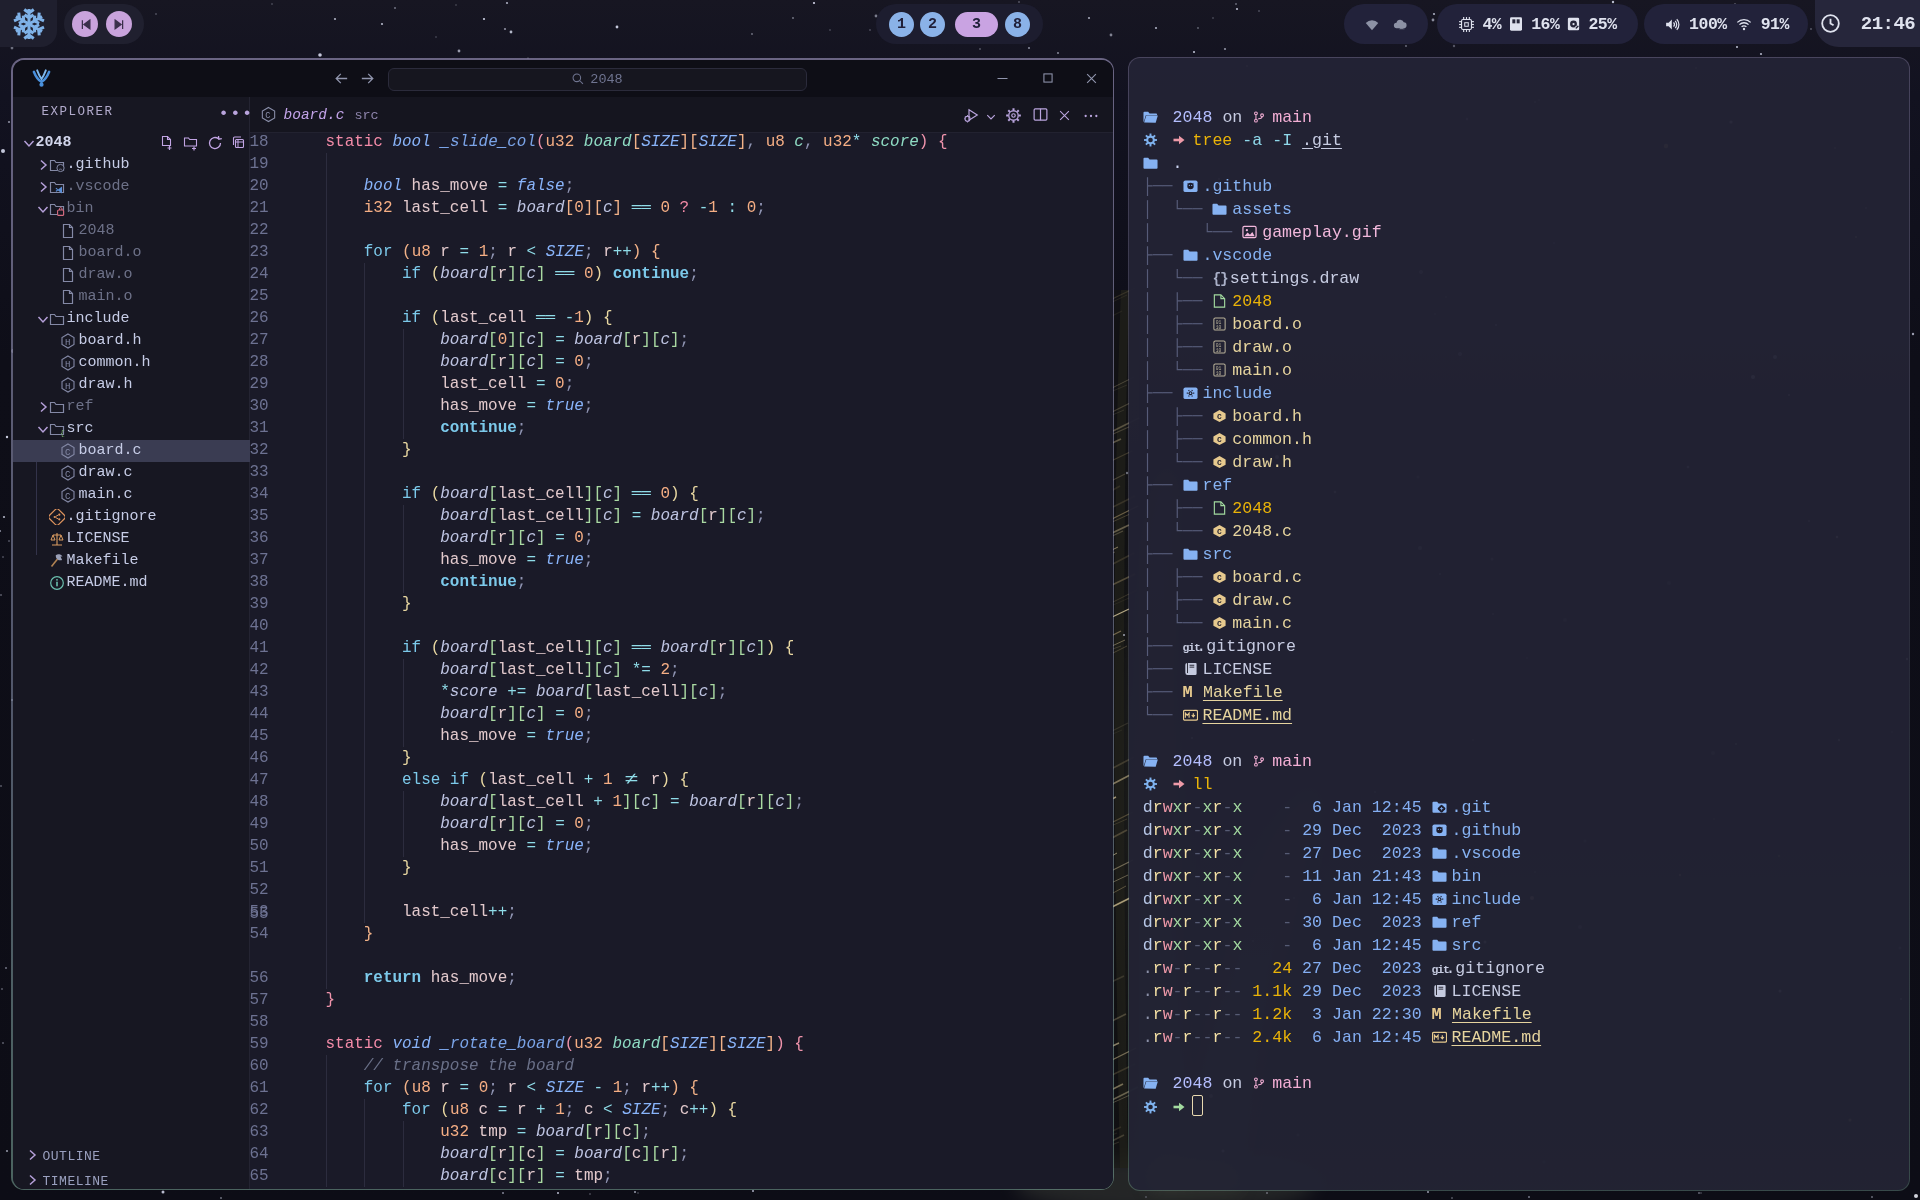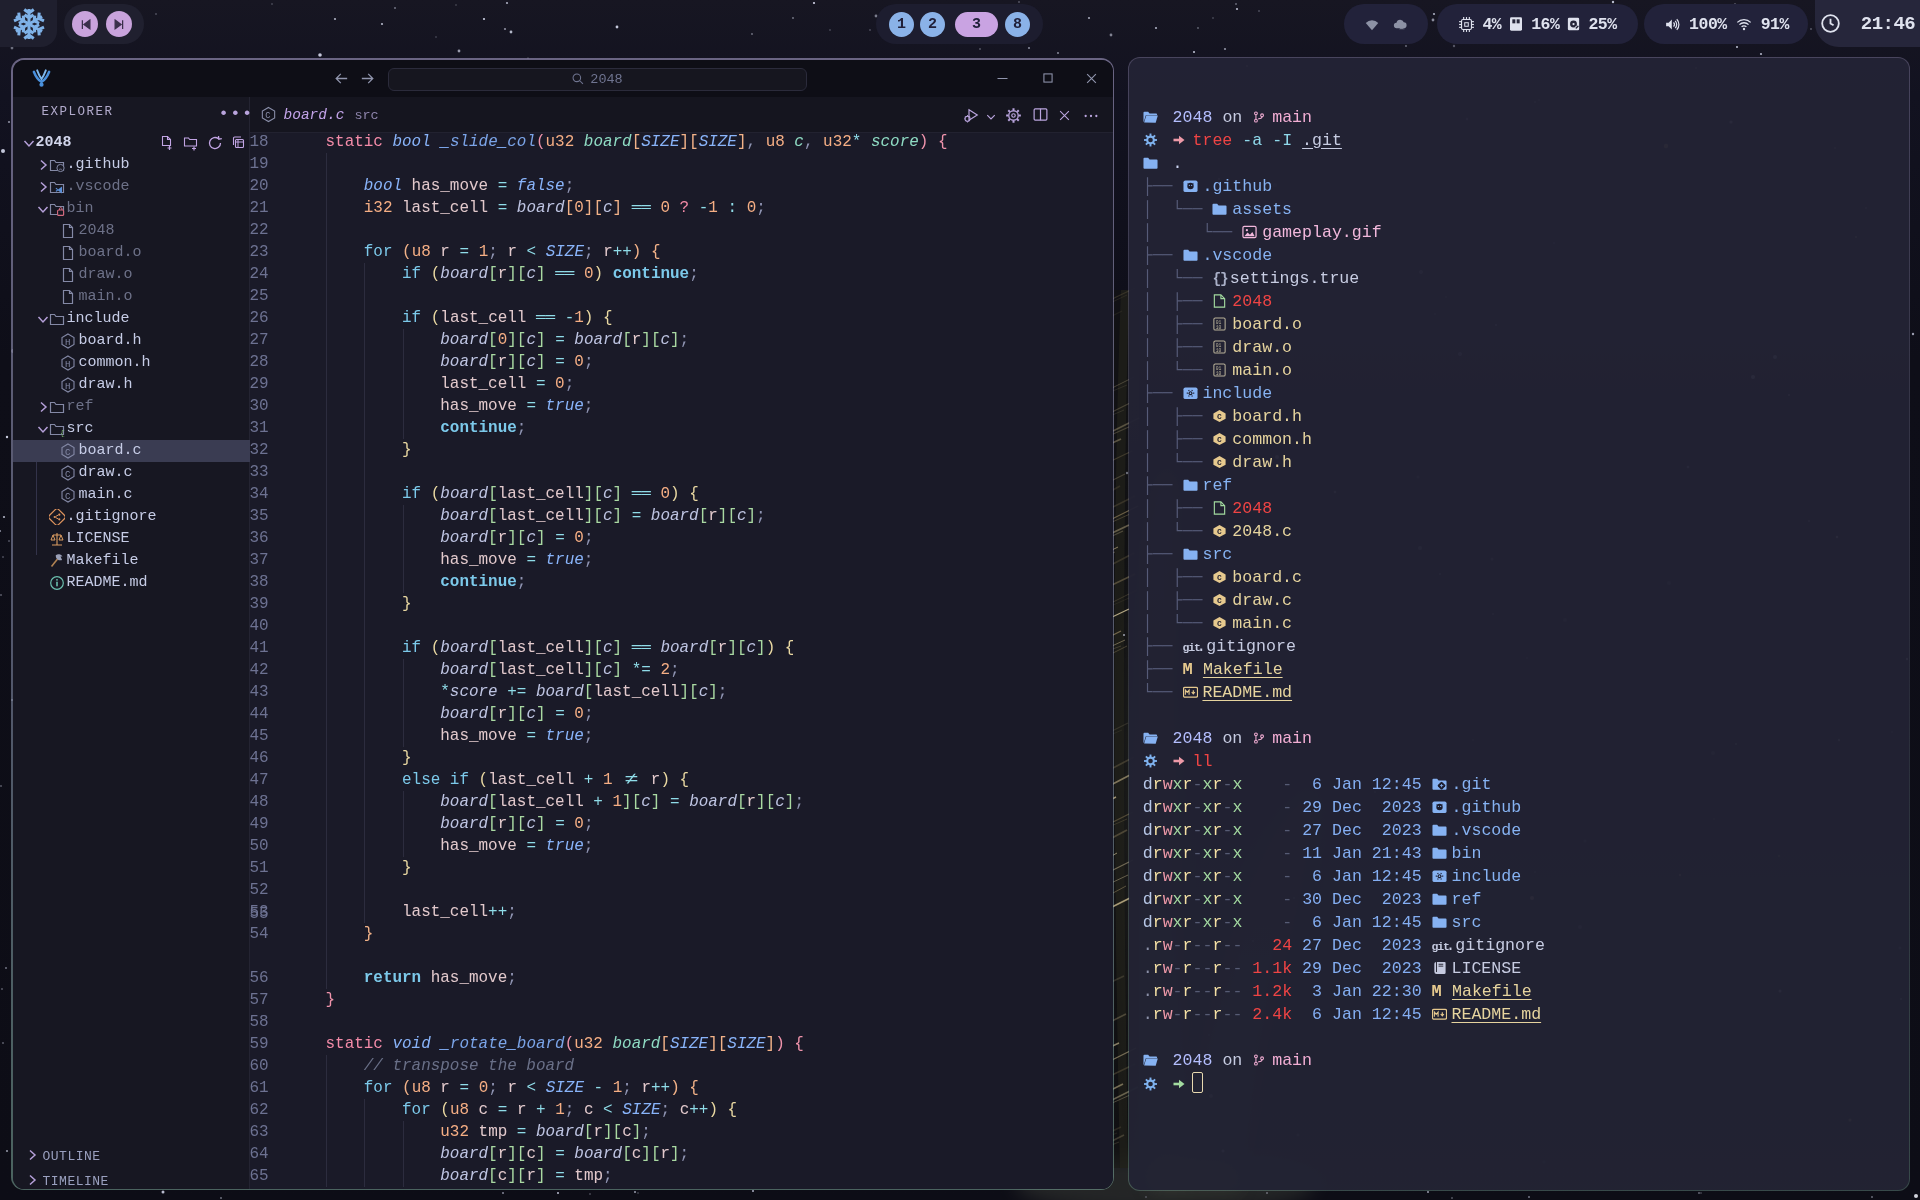--- a/index.html
+++ b/index.html
@@ -66,21 +66,21 @@
 #term{position:absolute;left:1129px;top:58px;width:780px;height:1132px;background:rgba(33,33,50,0.95);border-radius:11px}
 #tcontent{position:absolute;left:13.7px;top:47.5px}
 .trow{height:23px;line-height:23px;font-size:16.6px;white-space:pre;color:#cdd6f4}
 .trow b{font-weight:normal}
 .tic{display:inline-block;width:2ch;vertical-align:baseline}
 .tic svg{vertical-align:-2px}
 .tc{color:#565b78}
 .tdir{color:#86b2f2;font-weight:bold}
 .tpink{color:#f2b8dc}
 .twhite{color:#c7cce2}
-.tgreen{color:#ef4444}
+.tgreen{color:#eab308}
 .tyel{color:#e6d49e}
 .tu{text-decoration:underline;text-underline-offset:3px}
 .tlav{color:#b4befe;font-weight:bold}
 .tmain{color:#f2aed4;font-weight:bold}
 .tcyan{color:#8fd8ea}
 .tdate{color:#84aef2}
 .tpd{color:#b8c8e8}.tpr{color:#f3dfa4}.tpw{color:#ee99a8}.tpx{color:#a3d9a0}.tdash{color:#565b74}.tpdot{color:#8b90a8}
 .tarw{display:inline-block;width:1ch}.tarw svg{vertical-align:-1px}
 .cursor{display:inline-block;width:10.5px;height:21px;border:1.5px solid #e8d9b0;vertical-align:-4px;border-radius:2px}
 </style></head>
@@ -1019,21 +1019,21 @@
             <path d="M0.5 2.5a1 1 0 0 1 1-1h4l1.5 1.7h7.5a1 1 0 0 1 1 1V12a1 1 0 0 1-1 1h-13a1 1 0 0 1-1-1z" fill="#86b2f2"></path>
           </svg></span><b class="tdir">assets</b></div>
       <div class="trow"><b class="tc">│     └── </b><span class="tic"><svg width="15" height="14" viewBox="0 0 16 14">
             <rect x="1" y="1" width="14" height="12" rx="1.5" stroke="#f2b8dc" stroke-width="1.3" fill="none"></rect>
             <circle cx="5.2" cy="5" r="1.2" fill="#f2b8dc"></circle>
             <path d="M2.5 11.5l3.5-4 2.5 2.5 2.5-3 2.5 4.5z" fill="#f2b8dc"></path>
           </svg></span><b class="tpink">gameplay.gif</b></div>
       <div class="trow"><b class="tc">├── </b><span class="tic"><svg width="15" height="14" viewBox="0 0 16 14">
             <path d="M0.5 2.5a1 1 0 0 1 1-1h4l1.5 1.7h7.5a1 1 0 0 1 1 1V12a1 1 0 0 1-1 1h-13a1 1 0 0 1-1-1z" fill="#86b2f2"></path>
           </svg></span><b class="tdir">.vscode</b></div>
-      <div class="trow"><b class="tc">│  └── </b><span class="tic" style="color:#aab0c8;font-weight:bold;font-size:14.5px;letter-spacing:-1px">{}</span><b class="twhite">settings.true</b></div>
+      <div class="trow"><b class="tc">│  └── </b><span class="tic" style="color:#aab0c8;font-weight:bold;font-size:14.5px;letter-spacing:-1px">{}</span><b class="twhite">settings.draw</b></div>
       <div class="trow"><b class="tc">│  ├── </b><span class="tic"><svg width="15" height="14" viewBox="0 0 16 14">
             <path d="M2.5 0.5h7l4 4v9h-11z" stroke="#a3dba0" stroke-width="1.2" fill="none"></path>
             <path d="M9.5 0.5v4h4" stroke="#a3dba0" stroke-width="1.2" fill="none"></path>
           </svg></span><b class="tgreen">2048</b></div>
       <div class="trow"><b class="tc">│  ├── </b><span class="tic"><svg width="15" height="14" viewBox="0 0 16 14">
             <rect x="2" y="0.5" width="12" height="13" rx="1.5" stroke="#b9b29a" stroke-width="1.1" fill="none"></rect>
             <text x="4" y="6.5" font-size="5" fill="#b9b29a" font-family="Liberation Mono">01</text>
             <text x="4" y="12" font-size="5" fill="#b9b29a" font-family="Liberation Mono">10</text>
           </svg></span><b class="tyel">board.o</b></div>
       <div class="trow"><b class="tc">│  ├── </b><span class="tic"><svg width="15" height="14" viewBox="0 0 16 14">
@@ -1091,20 +1091,24 @@
           </svg></span><b class="tyel">board.c</b></div>
       <div class="trow"><b class="tc">│  ├── </b><span class="tic"><svg width="15" height="14" viewBox="0 0 16 14">
             <path d="M8 0.5l6.5 3.7v5.6L8 13.5l-6.5-3.7V4.2z" fill="#e6c98e"></path>
             <text x="5.2" y="10.3" font-size="8.5" fill="#1c1c2c" font-family="Liberation Mono" font-weight="bold">C</text>
           </svg></span><b class="tyel">draw.c</b></div>
       <div class="trow"><b class="tc">│  └── </b><span class="tic"><svg width="15" height="14" viewBox="0 0 16 14">
             <path d="M8 0.5l6.5 3.7v5.6L8 13.5l-6.5-3.7V4.2z" fill="#e6c98e"></path>
             <text x="5.2" y="10.3" font-size="8.5" fill="#1c1c2c" font-family="Liberation Mono" font-weight="bold">C</text>
           </svg></span><b class="tyel">main.c</b></div>
       <div class="trow"><b class="tc">├── </b><span class="tic" style="color:#c5cadf;font-weight:bold;font-size:11.5px;letter-spacing:-1.2px">git</span><b class="twhite">.gitignore</b></div>
+      <div class="trow"><b class="tc">├── </b><span class="tic"><svg width="15" height="14" viewBox="0 0 16 14">
+            <path d="M4.5 0.5h9a1 1 0 0 1 1 1V12a1.5 1.5 0 0 1-1.5 1.5h-8A2.5 2.5 0 0 1 2.5 11V2.5a2 2 0 0 1 2-2z" fill="#c5cadf"></path>
+            <path d="M4.8 0.5v10.8M7 3h5M7 5h5" stroke="#23232f" stroke-width="1"></path>
+          </svg></span><b class="twhite">LICENSE</b></div>
       <div class="trow"><b class="tc">├── </b><span class="tic" style="color:#e6c98e;font-weight:bold;font-size:17px">M</span><b class="tyel tu">Makefile</b></div>
       <div class="trow"><b class="tc">└── </b><span class="tic"><svg width="15" height="14" viewBox="0 0 16 14">
             <rect x="0.5" y="2" width="15" height="10.5" rx="1.5" stroke="#e6c98e" stroke-width="1.3" fill="none"></rect>
             <path d="M2.5 10V5l2 2.5L6.5 5v5" stroke="#e6c98e" stroke-width="1.2" fill="none"></path>
             <path d="M11 5v3.2M9.3 7l1.7 2 1.7-2" stroke="#e6c98e" stroke-width="1.2" fill="none"></path>
           </svg></span><b class="tyel tu">README.md</b></div>
       <div class="trow"></div>
       <div class="trow"><span class="tic"><svg width="15" height="14" viewBox="0 0 16 14">
             <path d="M0.5 2.5a1 1 0 0 1 1-1h4l1.5 1.7h7a1 1 0 0 1 1 1V5h-12l-2.2 7.2a1 1 0 0 1-.3-.7z" fill="#86b2f2"></path>
             <path d="M1.2 12.9L3.5 5.5h12.3L13.5 13z" fill="#86b2f2"></path>

